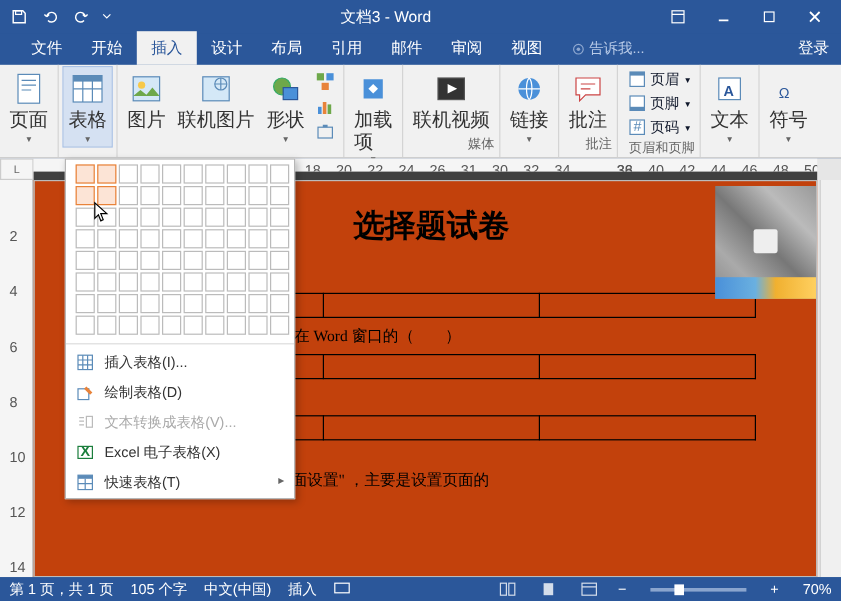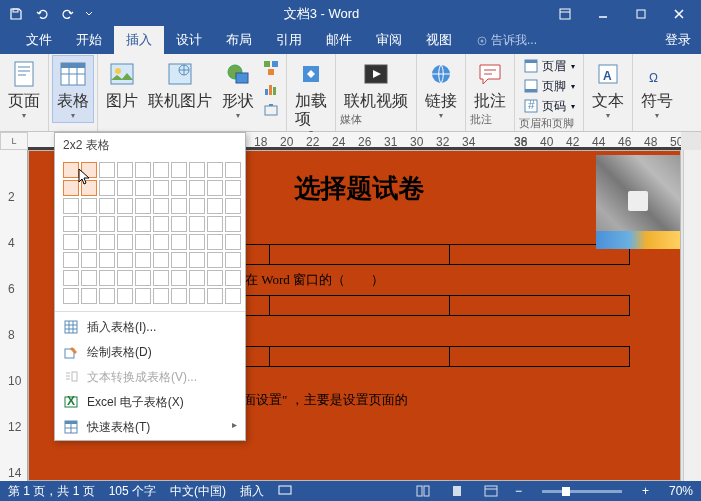--- a/index.html
+++ b/index.html
@@ -12,32 +12,32 @@
 .win-btn{width:36px;height:24px;display:flex;align-items:center;justify-content:center;cursor:pointer}
 .tabbar{height:26px;background:#2b579a;display:flex;align-items:flex-end;color:#fff;padding-left:14px}
 .tab{padding:5px 12px;cursor:pointer;font-size:13px}
 .tab.active{background:#f1f1f1;color:#2b579a}
 .tab.tell{display:flex;align-items:center;gap:3px;color:#b9cbe8}
 .tab.tell svg{opacity:.7}
 .login{padding:5px 10px}
 .share{padding:5px 8px;display:flex;align-items:center;gap:3px;background:#1e4480}
 .ribbon{height:78px;background:#f1f1f1;border-bottom:1px solid #c5c5c5;display:flex;position:relative}
 .rgroup{display:flex;flex-direction:column;border-right:1px solid #d4d4d4;padding:2px 4px}
-.rgroup .glabel{font-size:11px;color:#666;text-align:left;margin-top:auto;padding-bottom:2px}
+.rgroup .glabel{font-size:11px;color:#666;text-align:right;margin-top:auto;padding-bottom:2px}
 .rgroup .ctrls{display:flex;gap:2px;flex:1;align-items:flex-start}
 .bigbtn{display:flex;flex-direction:column;align-items:center;padding:2px 4px;cursor:pointer;min-width:40px}
 .bigbtn.active{background:#d5e1f2;outline:1px solid #a8c1e6}
 .bigbtn .icon{width:32px;height:32px;display:flex;align-items:center;justify-content:center}
 .bigbtn .lbl{font-size:16px;color:#333;margin-top:2px;line-height:1.1;text-align:left}
 .bigbtn .arrow{font-size:8px;color:#666;margin-top:1px}
 .smallcol{display:flex;flex-direction:column;gap:1px;padding-top:2px}
 .smallbtn{width:22px;height:20px;display:flex;align-items:center;justify-content:center;cursor:pointer}
 .stackbtn{display:flex;align-items:center;gap:3px;padding:1px 4px;cursor:pointer;font-size:12px;color:#0f172a;height:20px}
 .workspace{position:absolute;top:132px;left:0;right:0;bottom:20px;background:#e6e6e6;overflow:hidden}
-.hruler{position:absolute;top:0;left:28px;right:20px;height:18px;background:#f5f5f5;border-bottom:3px solid #404040;font-size:9px;color:#555;overflow:hidden}
+.hruler{position:absolute;top:0;left:28px;right:20px;height:18px;background:#f5f5f5;border-bottom:7px solid #404040;font-size:9px;color:#555;overflow:hidden}
 .hruler .tick{position:absolute;top:3px}
 .vruler{position:absolute;top:18px;left:0;width:28px;bottom:0;background:#f5f5f5;border-right:1px solid #aaa;font-size:9px;color:#555}
 .vruler .tick{position:absolute;left:8px}
 .rulcorner{position:absolute;top:0;left:0;width:28px;height:18px;background:#f5f5f5;border:1px solid #ccc;font-size:9px;color:#666;display:flex;align-items:center;justify-content:center}
 .doc{position:absolute;top:18px;left:28px;right:20px;bottom:0;background:#c2410c;border:1px solid #bbb;padding:20px 50px 20px 60px}
 .doc h1{font-size:26px;font-weight:bold;text-align:center;margin-bottom:14px;font-family:SimSun}
 .doc .line{font-size:13px;margin:6px 0;font-family:SimSun}
 .doc table{border-collapse:collapse;width:100%;margin:6px 0}
 .doc td{border:1px solid #000;height:20px;width:33.3%}
 .watermark{position:absolute;top:4px;right:0;width:84px;height:94px;background:linear-gradient(45deg,#888 0%,#aaa 25%,#777 50%,#bbb 75%,#999 100%);filter:blur(.5px)}
@@ -399,21 +399,20 @@
             <td></td>
           </tr>
         </tbody>
       </table>
     <div class="line" style="margin-top:24px;margin-left:26px">4、在 Word 中进行 "页面设置" ，主要是设置页面的</div>
   </div>
   <div class="scrollbar-v"></div>
 </div>
 
 <div class="dropdown">
-  <div class="dd-title">2x2 表格</div>
   <div class="grid">
       <div class="cell sel"></div>
       <div class="cell sel"></div>
       <div class="cell"></div>
       <div class="cell"></div>
       <div class="cell"></div>
       <div class="cell"></div>
       <div class="cell"></div>
       <div class="cell"></div>
       <div class="cell"></div>

